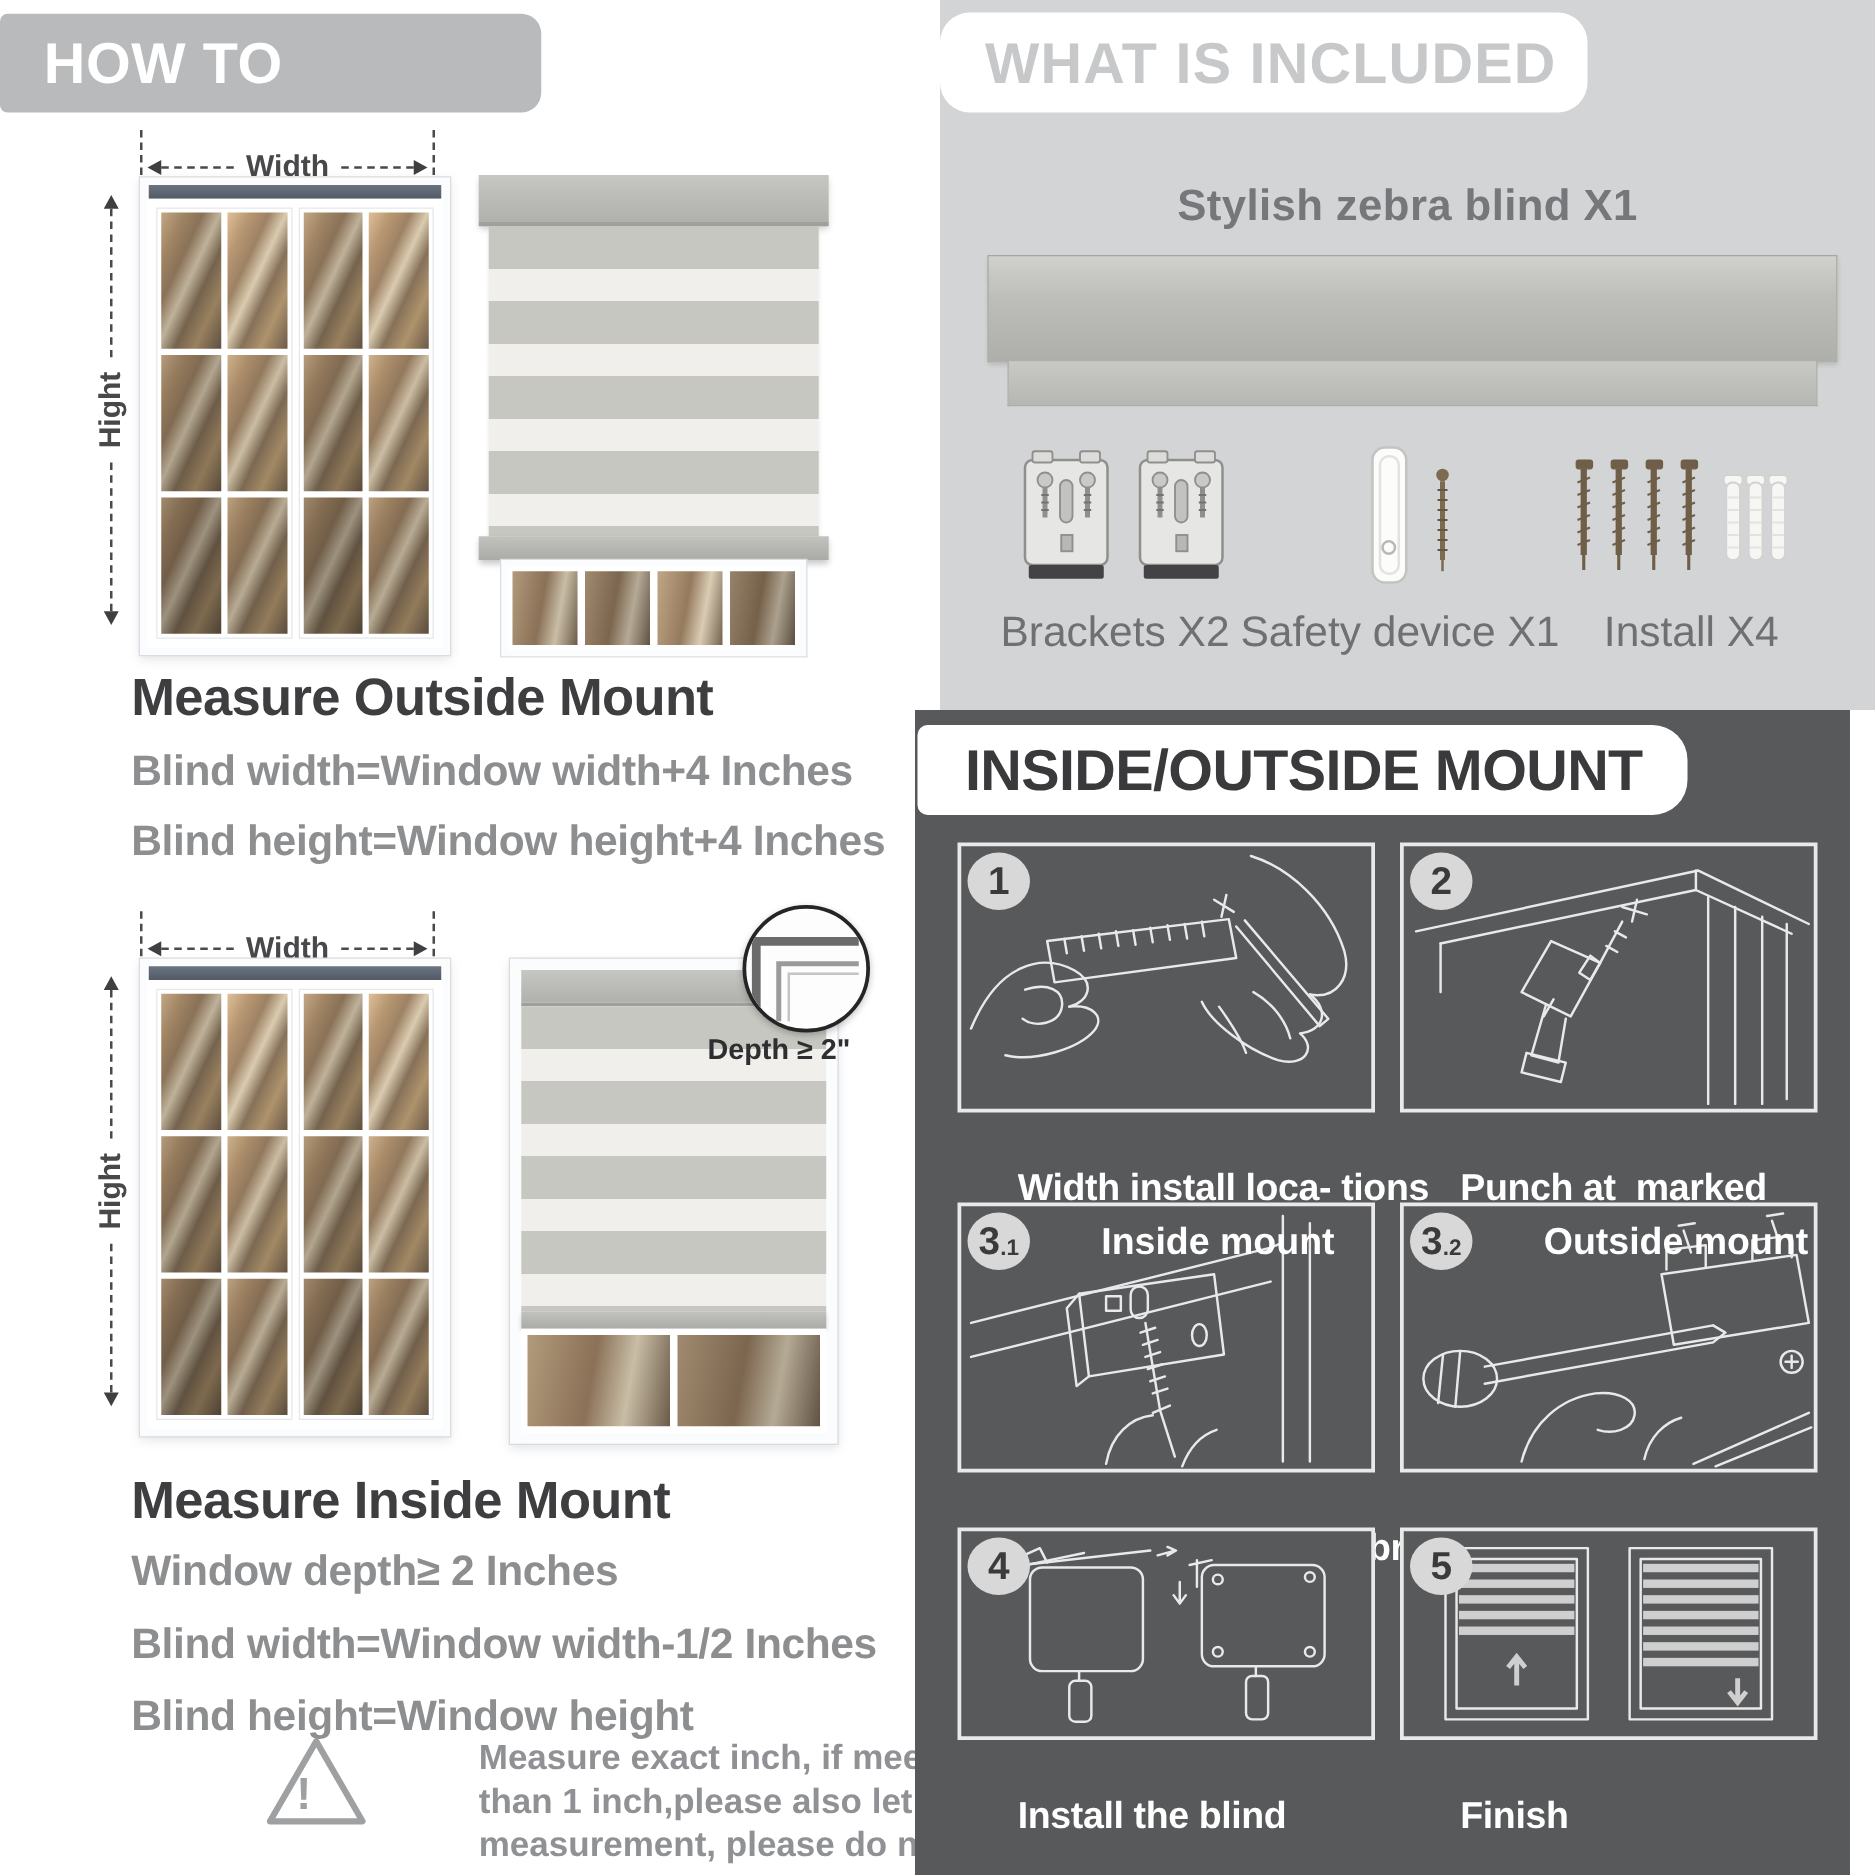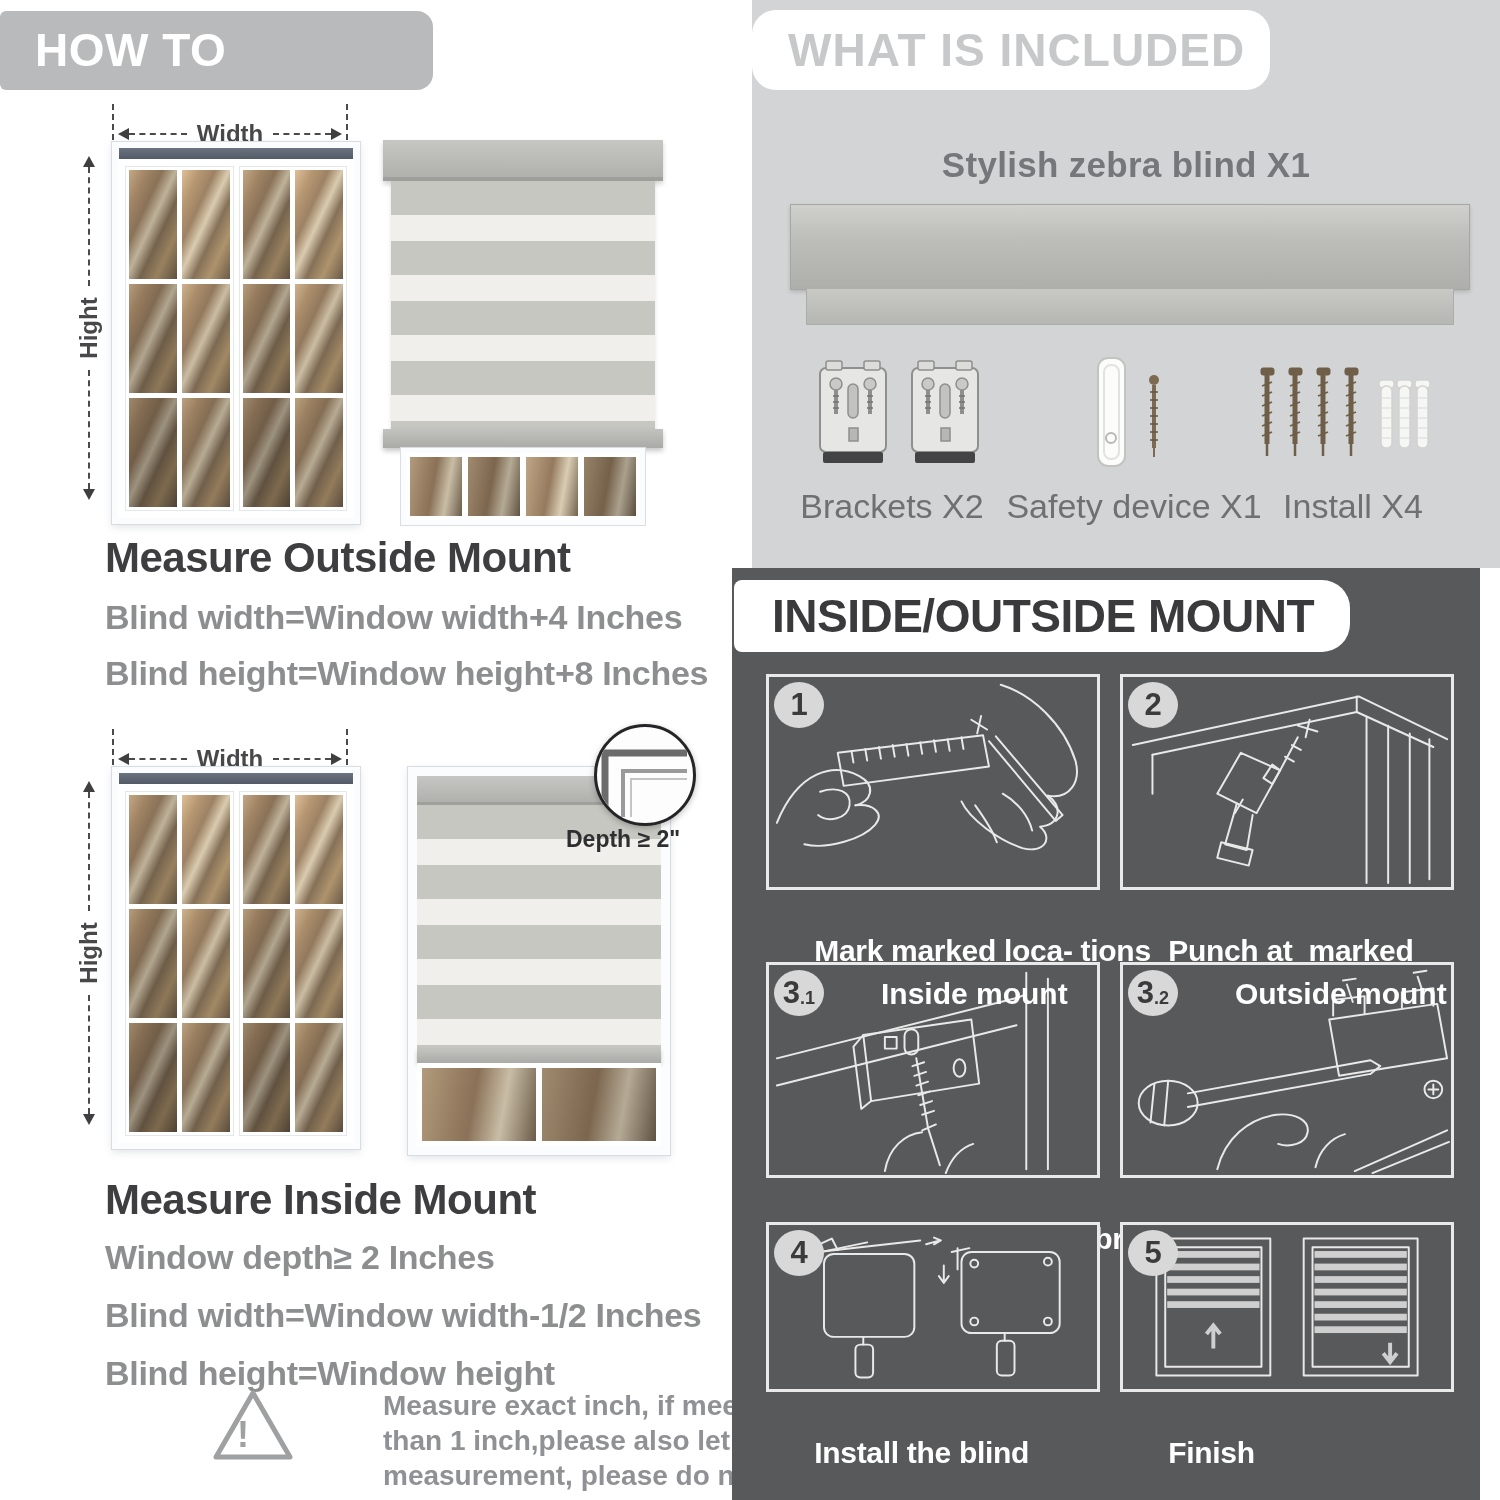--- a/index.html
+++ b/index.html
@@ -168,21 +168,21 @@
     </div>
   </div>
 
   <div class="heading" style="left:105px;top:534px;">
     <span>Measure Outside Mount</span>
   </div>
   <div class="grayline" style="left:105px;top:598px;">
     <span>Blind width=Window width+4 Inches</span>
   </div>
   <div class="grayline" style="left:105px;top:654px;">
-    <span>Blind height=Window height+8 Inches</span>
+    <span>Blind height=Window height+4 Inches</span>
   </div>
 
   <div class="h-measure" style="left:112px;top:729px;width:236px;">
     <span class="endline" style="left:0;"></span>
     <span class="endline" style="right:0;"></span>
     <div class="row">
       <span class="arr left"></span>
       <span class="dashseg"></span>
       <span class="m-label">Width</span>
       <span class="dashseg"></span>
@@ -370,21 +370,21 @@
               <rect x="0" y="22" width="11" height="62" rx="5"></rect>
               <path d="M1,34 h9 M1,44 h9 M1,54 h9 M1,64 h9 M1,74 h9" stroke="#e2e2e0"></path>
             </g>
         </g>
       </svg>
     </div>
 
     <span class="part-label" style="left:140px;">
       <span>Brackets X2</span>
     </span>
-    <span class="part-label" style="left:382px;">
+    <span class="part-label" style="left:368px;">
       <span>Safety device X1</span>
     </span>
     <span class="part-label" style="left:601px;">
       <span>Install X4</span>
     </span>
   </div>
 
   <div class="mount-panel">
     <div class="mount-title">
       <span>INSIDE/OUTSIDE MOUNT</span>
@@ -404,21 +404,21 @@
           <path d="M284,122 C300,134 296,152 276,154 C290,166 280,182 258,176 C234,168 204,146 196,128"></path>
           <path d="M238,120 C252,128 264,142 268,158 M210,132 C220,146 228,158 232,170"></path>
         </g>
       </svg>
       <span class="badge">
         <span class="bmain">1</span>
           <span class="bsub"></span>
       </span>
     </div>
     <div class="step-caption" style="left:34px;top:332px;">
-      <span>Mark marked loca- tions</span>
+      <span>Width install loca- tions</span>
     </div>
 
     <div class="step-panel" style="left:388px;top:106px;height:216px;">
       <svg viewBox="0 0 334 216" preserveAspectRatio="none">
         <g class="lineart">
           <path d="M10,70 L240,20 L330,64"></path>
           <path d="M30,80 L238,36 L316,72"></path>
           <path d="M238,36 L238,20"></path>
           <path d="M248,42 L248,212 M270,50 L270,212 M292,58 L292,212 M312,64 L312,208"></path>
           <path d="M30,80 L30,120"></path>

